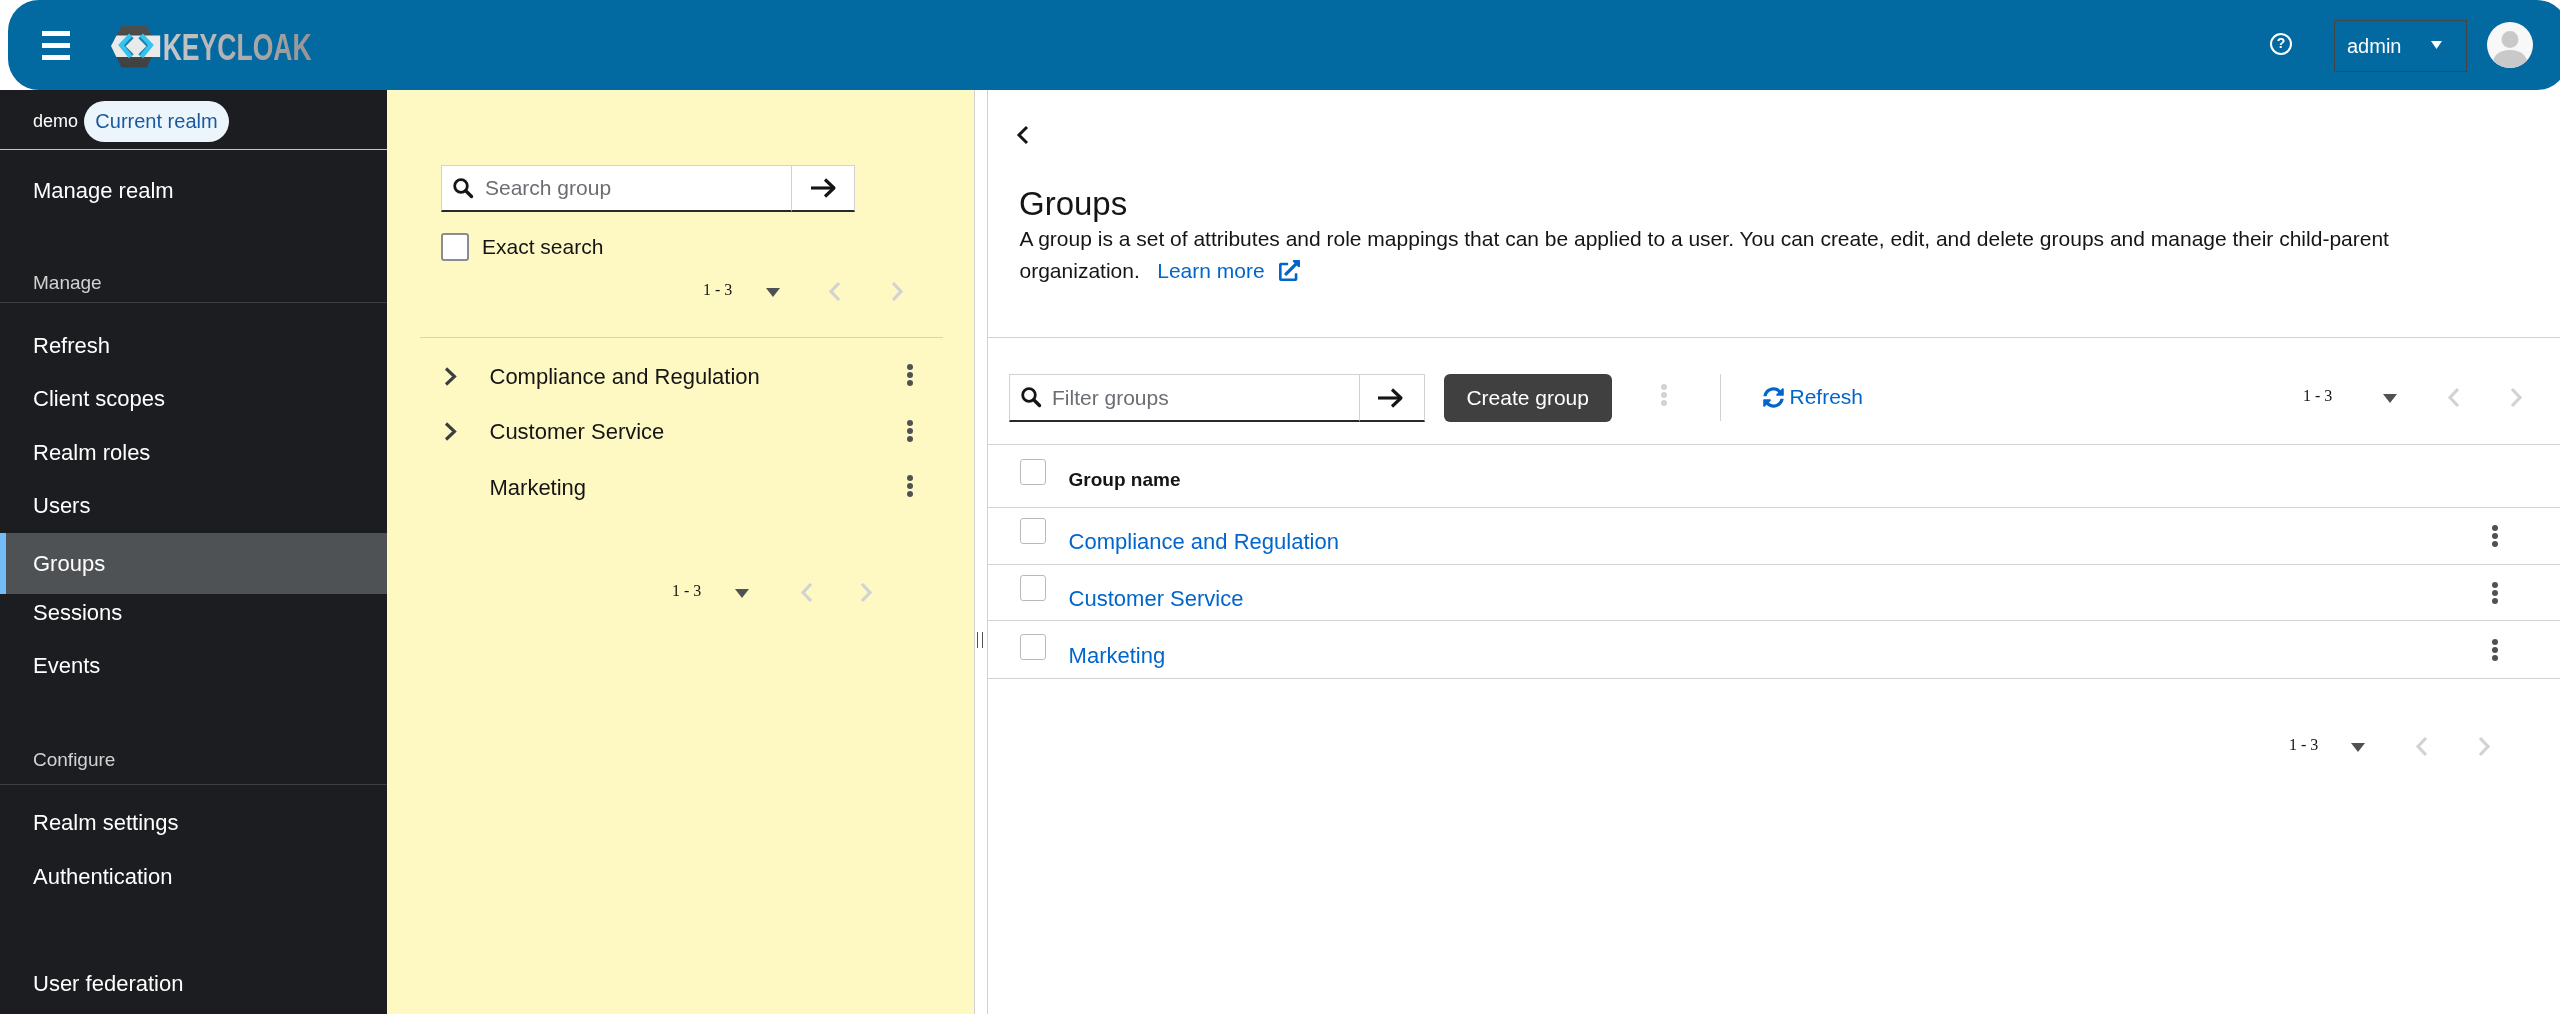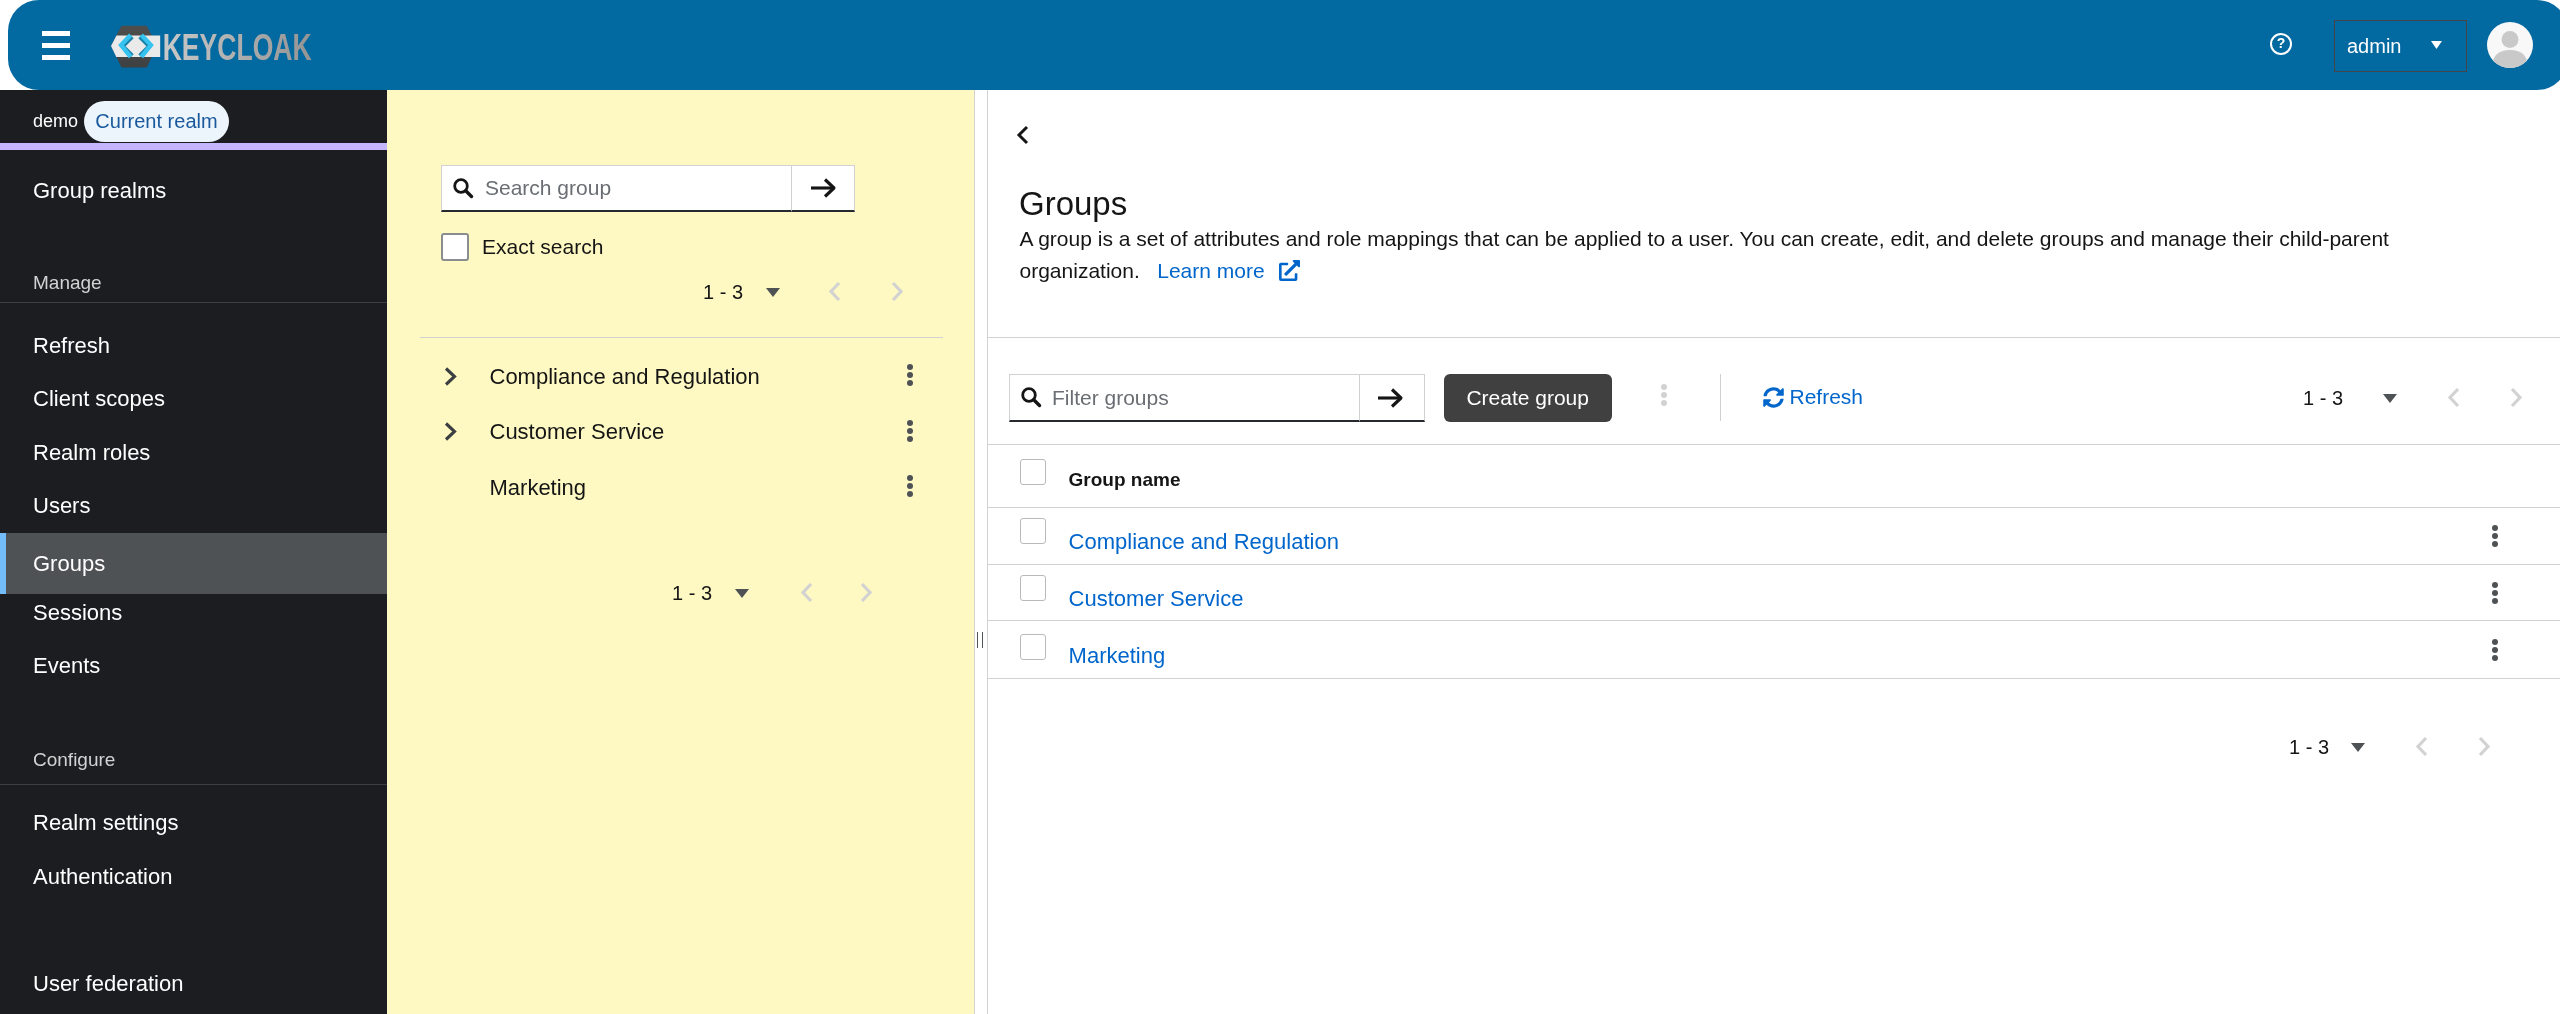--- a/index.html
+++ b/index.html
@@ -12,30 +12,30 @@
 #masthead { left:8px; top:0; width:2560px; height:90px; background:#0369a1;border-radius:31px; }
 .hbar { left:34px; width:28px; height:5px; background:#fff; }
 #adminbox { left:2326px; top:20px; width:133px; height:52px; border:1px solid #444548; color:#fff; font-size:20px; }
 #helpico { left:2262px; top:33px; width:22px; height:22px; border:2.2px solid #fff; border-radius:50%; color:#fff; font-size:14px; font-weight:bold; text-align:center; line-height:17.5px; }
 
 
 #sidebar { left:0; top:90px; width:387px; height:924px; background:#1b1d21; color:#fff; }
 .navitem { left:0; width:387px; height:53px; font-size:22px; color:#fff; display:flex; align-items:center; padding-left:33px; }
 .navlabel { left:33px; font-size:19px; color:#d2d2d2; }
 .navdiv { left:0; width:387px; height:1px; background:#3c3f42; }
-#realmrow { left:0; top:0; width:387px; height:60px; border-bottom:7px solid #c4b5fd; }
+#realmrow { left:0; top:0; width:387px; height:60px; border-bottom:1px solid #c4b5fd; }
 #pill { left:84px; top:11px; width:145px; height:41px; background:#ecf4fc; border-radius:21px; color:#1a5a9c; font-size:20px; text-align:center; line-height:41px; }
 .sel { background:#4f5255; }
 .selbar { left:0; width:6px; background:#73bcf7; }
 
 
 #treepanel { left:387px; top:90px; width:587px; height:924px; background:#fef9c3; }
 .inputbox { border:1px solid #d2d2d2; border-bottom:2px solid #26292d; background:#fff; }
 .phtext { color:#6a6e73; font-size:21px; }
-.pgnum { font-size:20px; color:#151515; }
+.pgnum { font-size:16px; color:#151515;font-family:Liberation Serif, serif; }
 .kebab span { display:block; width:6px; height:6px; border-radius:50%; background:#4f5255; margin:2px auto; }
 .kebab.light span { background:#d2d2d2; }
 .hdiv { background:#d2d2d2; height:1px; }
 
 
 #rightpanel { left:976px; top:90px; width:1584px; height:924px; background:#fff; }
 a.link { color:#0066cc; text-decoration:none; }
 .rowline { left:11px; width:1573px; height:1px; background:#d2d2d2; }
 .cbx { width:26px; height:26px; border:2px solid #8a8d90; border-radius:3px; background:#fff; }
 .cbx.lite { border:1px solid #b8bbbe; }
@@ -88,21 +88,21 @@
         <path d="M5 46 Q5 28 23 28 Q41 28 41 46 Z" fill="#c9c9c9"></path>
       </g>
     </svg>
   </div>
 
   <div class="ab" id="sidebar">
     <div class="ab" id="realmrow">
       <span class="ab" style="left:33px; top:11px; font-size:18px; line-height:41px">demo</span>
       <span class="ab" id="pill">Current realm</span>
     </div>
-    <div class="ab navitem" style="top:74px">Group realms</div>
+    <div class="ab navitem" style="top:74px">Manage realm</div>
     <div class="ab navlabel" style="top:182px">Manage</div>
     <div class="ab navdiv" style="top:212px"></div>
     <div class="ab navitem" style="top:229px">Refresh</div>
     <div class="ab navitem" style="top:282.5px">Client scopes</div>
     <div class="ab navitem" style="top:336px">Realm roles</div>
     <div class="ab navitem" style="top:389.5px">Users</div>
     <div class="ab navitem sel" style="top:443px; height:61px">Groups</div>
     <div class="ab selbar" style="top:443px; height:61px"></div>
     <div class="ab navitem" style="top:496px">Sessions</div>
     <div class="ab navitem" style="top:549.5px">Events</div>

